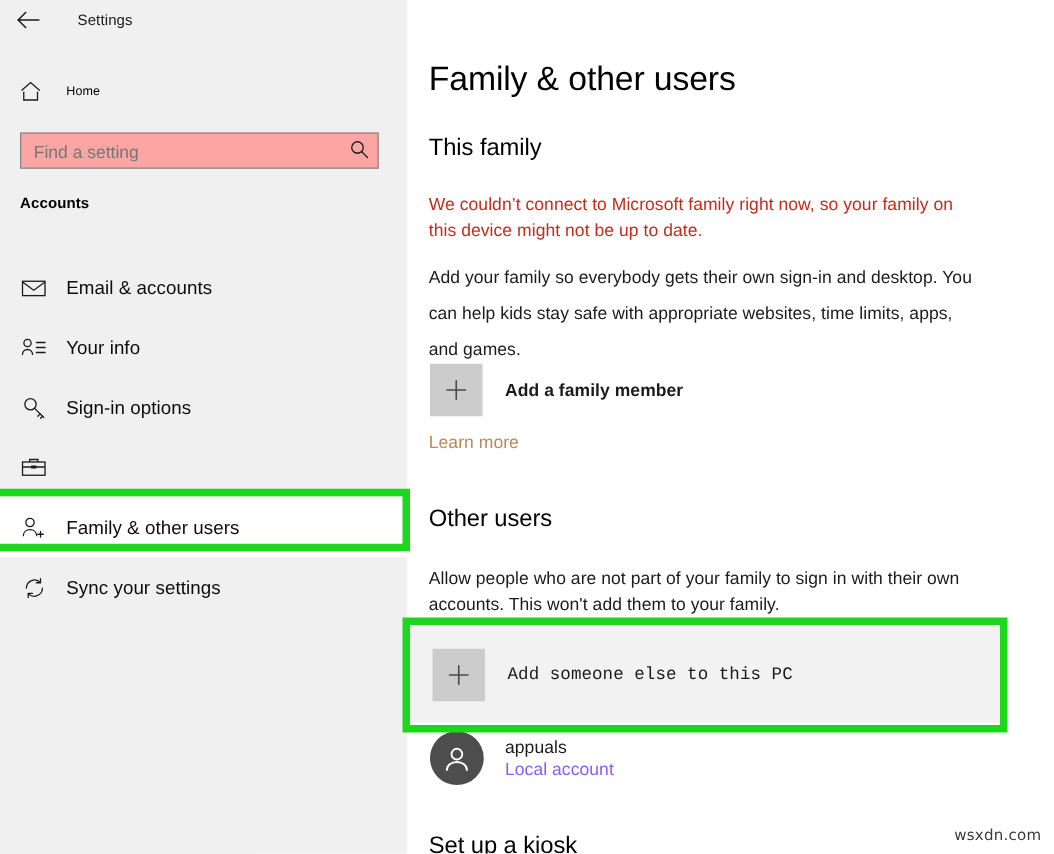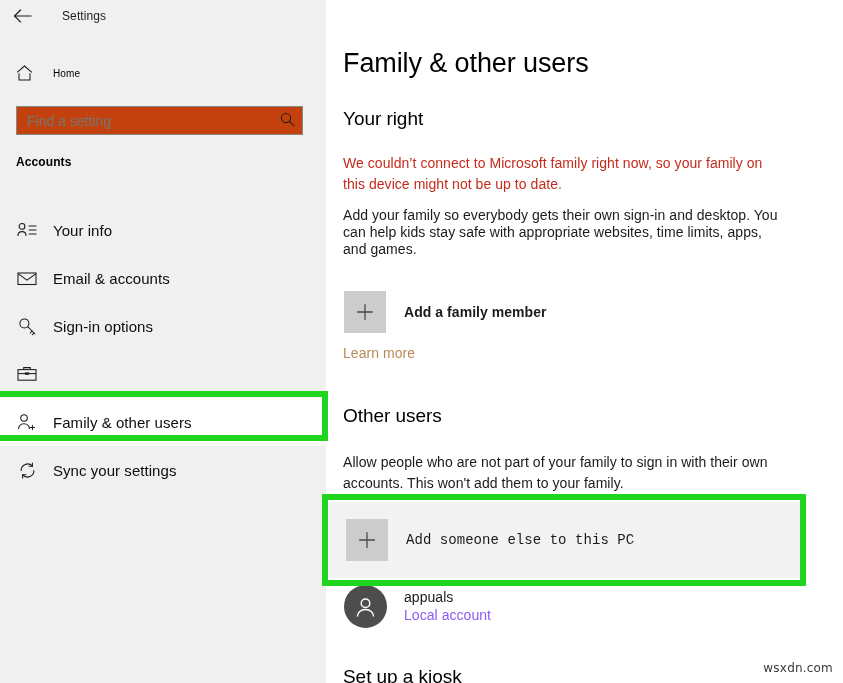--- a/index.html
+++ b/index.html
@@ -75,21 +75,21 @@
     color: #000;
     margin-left: 15px;
     letter-spacing: .1px;
   }
 
   .search-wrap {
     position: absolute;
     left: 16px; top: 106px;
     width: 287px;
     height: 29px;
-    background: #c2410c;
+    background: #fca5a5;
     border: 1px solid #868686;
     display: flex;
     align-items: center;
   }
   .search-input {
     flex: 1;
     border: none;
     outline: none;
     background: transparent;
     font-family: "Liberation Sans", "DejaVu Sans", sans-serif;
@@ -186,21 +186,21 @@
     line-height: 21px;
     color: #c42b1c;
     letter-spacing: .05px;
   }
 
   .desc-text {
     position: absolute;
     left: 17px; top: 207px;
     width: 445px;
     font-size: 14px;
-    line-height: 17px;
+    line-height: 29px;
     color: #1b1b1b;
     letter-spacing: .05px;
   }
 
   .other-desc {
     position: absolute;
     left: 17px; top: 452px;
     width: 440px;
     font-size: 14px;
     line-height: 21px;
@@ -381,37 +381,37 @@
         </span>
       </button>
     </div>
 
     <div class="section-heading">Accounts</div>
 
     <div class="nav-list">
 
       <div class="nav-item">
         <span class="nav-ico">
+          <svg width="20" height="15" viewBox="0 0 20 15" fill="none" stroke="#1b1b1b" stroke-width="1.05">
+            <rect x="1" y="2" width="18" height="11.5"></rect>
+            <path d="M1 2.6 10 9.2 19 2.6"></path>
+          </svg>
+        </span>
+        <span class="nav-label">Email &amp; accounts</span>
+      </div>
+
+      <div class="nav-item">
+        <span class="nav-ico">
           <svg width="20" height="16" viewBox="0 0 20 16" fill="none" stroke="#1b1b1b" stroke-width="1.05">
             <circle cx="5" cy="4.4" r="2.9"></circle>
             <path d="M.9 14c0-2.7 1.85-4.4 4.1-4.4S9.1 11.3 9.1 14"></path>
             <path d="M12.1 4h7M12.1 8h7M12.1 12h7" stroke-linecap="round"></path>
           </svg>
         </span>
         <span class="nav-label">Your info</span>
-      </div>
-
-      <div class="nav-item">
-        <span class="nav-ico">
-          <svg width="20" height="15" viewBox="0 0 20 15" fill="none" stroke="#1b1b1b" stroke-width="1.05">
-            <rect x="1" y="2" width="18" height="11.5"></rect>
-            <path d="M1 2.6 10 9.2 19 2.6"></path>
-          </svg>
-        </span>
-        <span class="nav-label">Email &amp; accounts</span>
       </div>
 
       <div class="nav-item">
         <span class="nav-ico">
           <svg width="19" height="19" viewBox="0 0 19 19" fill="none" stroke="#1b1b1b" stroke-width="1.05">
             <circle cx="6.4" cy="6.4" r="4.5"></circle>
             <path d="M9.7 9.7 17 17" stroke-linecap="round"></path>
             <path d="M14.1 14.1 12.2 16M16 16l-1.6 1.6" stroke-linecap="round"></path>
           </svg>
         </span>
@@ -451,21 +451,21 @@
         <span class="nav-label">Sync your settings</span>
       </div>
 
     </div>
   </div>
 
   <div class="content">
 
     <div class="page-title">Family &amp; other users</div>
 
-    <div class="sub-head your-family">Your right</div>
+    <div class="sub-head your-family">This family</div>
 
     <div class="err-text">We couldn’t connect to Microsoft family right now, so your family on this device might not be up to date.</div>
 
     <div class="desc-text">Add your family so everybody gets their own sign-in and desktop. You can help kids stay safe with appropriate websites, time limits, apps, and games.</div>
 
     <div class="add-row" id="add-family-row">
       <span class="plus-tile">
         <svg width="18" height="18" viewBox="0 0 18 18" fill="none" stroke="#4a4a4a" stroke-width="1.3">
           <path d="M9 1.6v14.8M1.6 9h14.8" stroke-linecap="round"></path>
         </svg>

